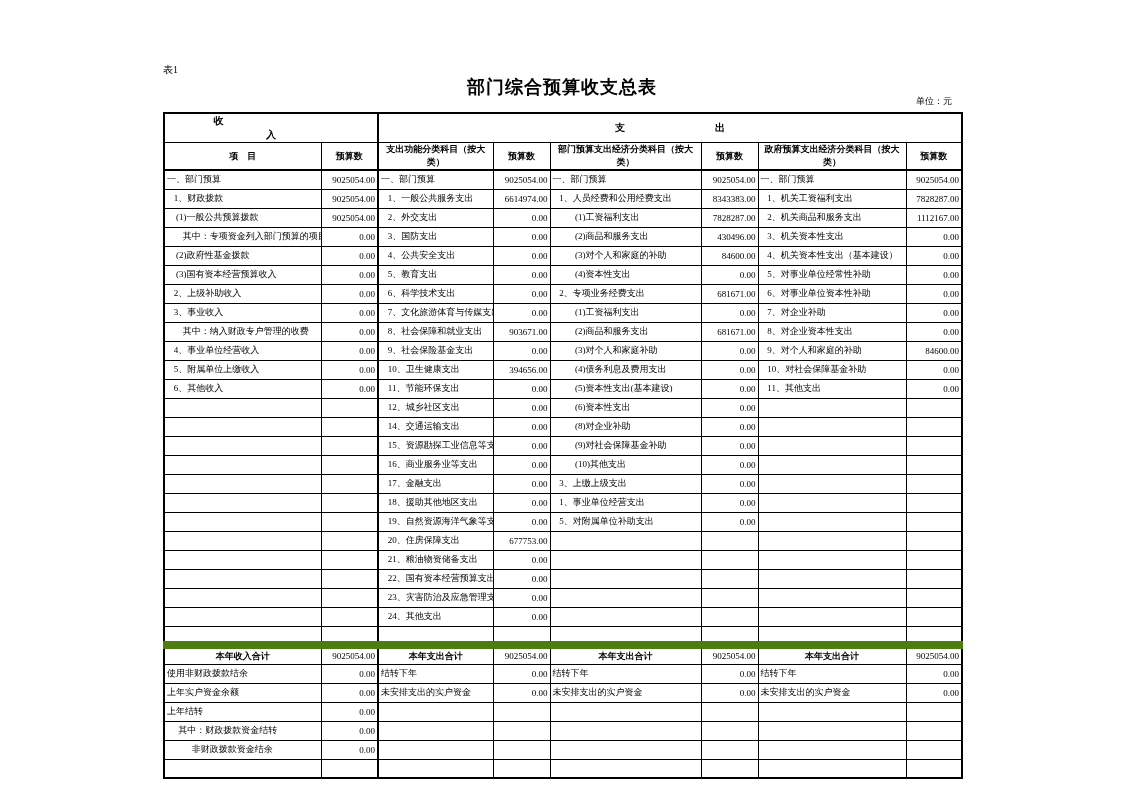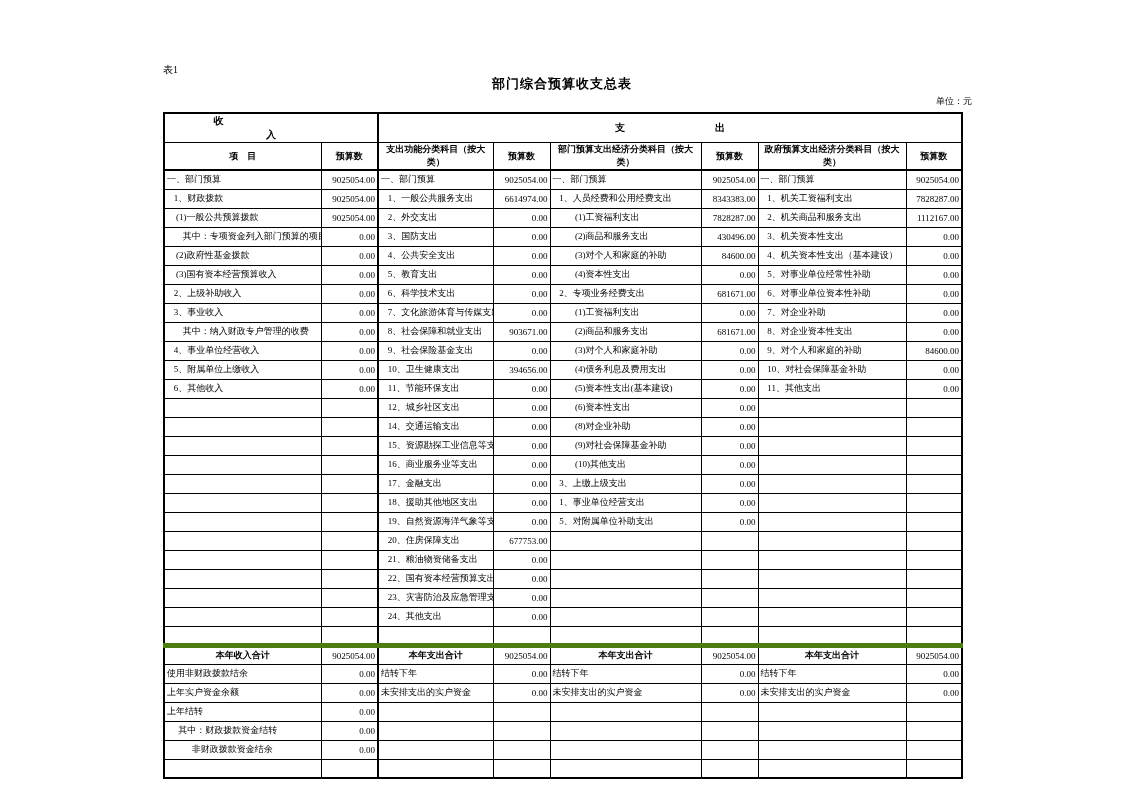--- a/index.html
+++ b/index.html
@@ -2,39 +2,39 @@
 <html><head>
 <meta charset="utf-8">
 <style>
   html,body{margin:0;padding:0;background:#ffffff;}
   body{
     width:1122px;height:793px;position:relative;overflow:hidden;
     font-family:"Liberation Serif","DejaVu Serif",serif;color:#000;
   }
   .sheet-label{position:absolute;left:163px;top:63px;font-size:10px;}
   .title{position:absolute;left:163px;top:75px;width:798px;text-align:center;
-         font-size:13px;font-weight:bold;letter-spacing:1px;}
-  .unit-note{position:absolute;left:176px;top:95px;width:796px;text-align:right;font-size:9px;}
+         font-size:18px;font-weight:bold;letter-spacing:1px;}
+  .unit-note{position:absolute;left:156px;top:95px;width:796px;text-align:right;font-size:9px;}
   table.budget{
     position:absolute;left:163px;top:112px;width:798px;
     border-collapse:collapse;table-layout:fixed;
     border:2px solid #000;
   }
   th,td{border:1px solid #000;padding:0 2px;overflow:hidden;}
   thead th{font-weight:bold;text-align:center;font-size:9px;}
   tr.group-row{height:18px;}
   tr.group-row th{font-size:10px;}
   tr.cols-row{height:19px;padding-left:48px;}
   tr.cols-row th{border-bottom:2px solid #000;}
   tbody tr{height:19px;}
   tbody td{font-size:9px;}
   td.lbl{text-align:left;white-space:pre;}
   td.num{text-align:right;white-space:nowrap;}
   .sep-left{border-left:2px solid #000 !important;}
-  tr.total-row td{border-top:5px solid #4d7c0f;}
+  tr.total-row td{border-top:8px solid #4d7c0f;}
   td.total-lbl{font-weight:bold;text-align:center;white-space:nowrap;}
   .spread-in{letter-spacing:105px;margin-right:-105px;}
   .spread-out{letter-spacing:90px;margin-right:-90px;}
   .spread-item{letter-spacing:9px;margin-right:-9px;}
 </style>
 </head>
 <body>
 
 <div class="page">
 

